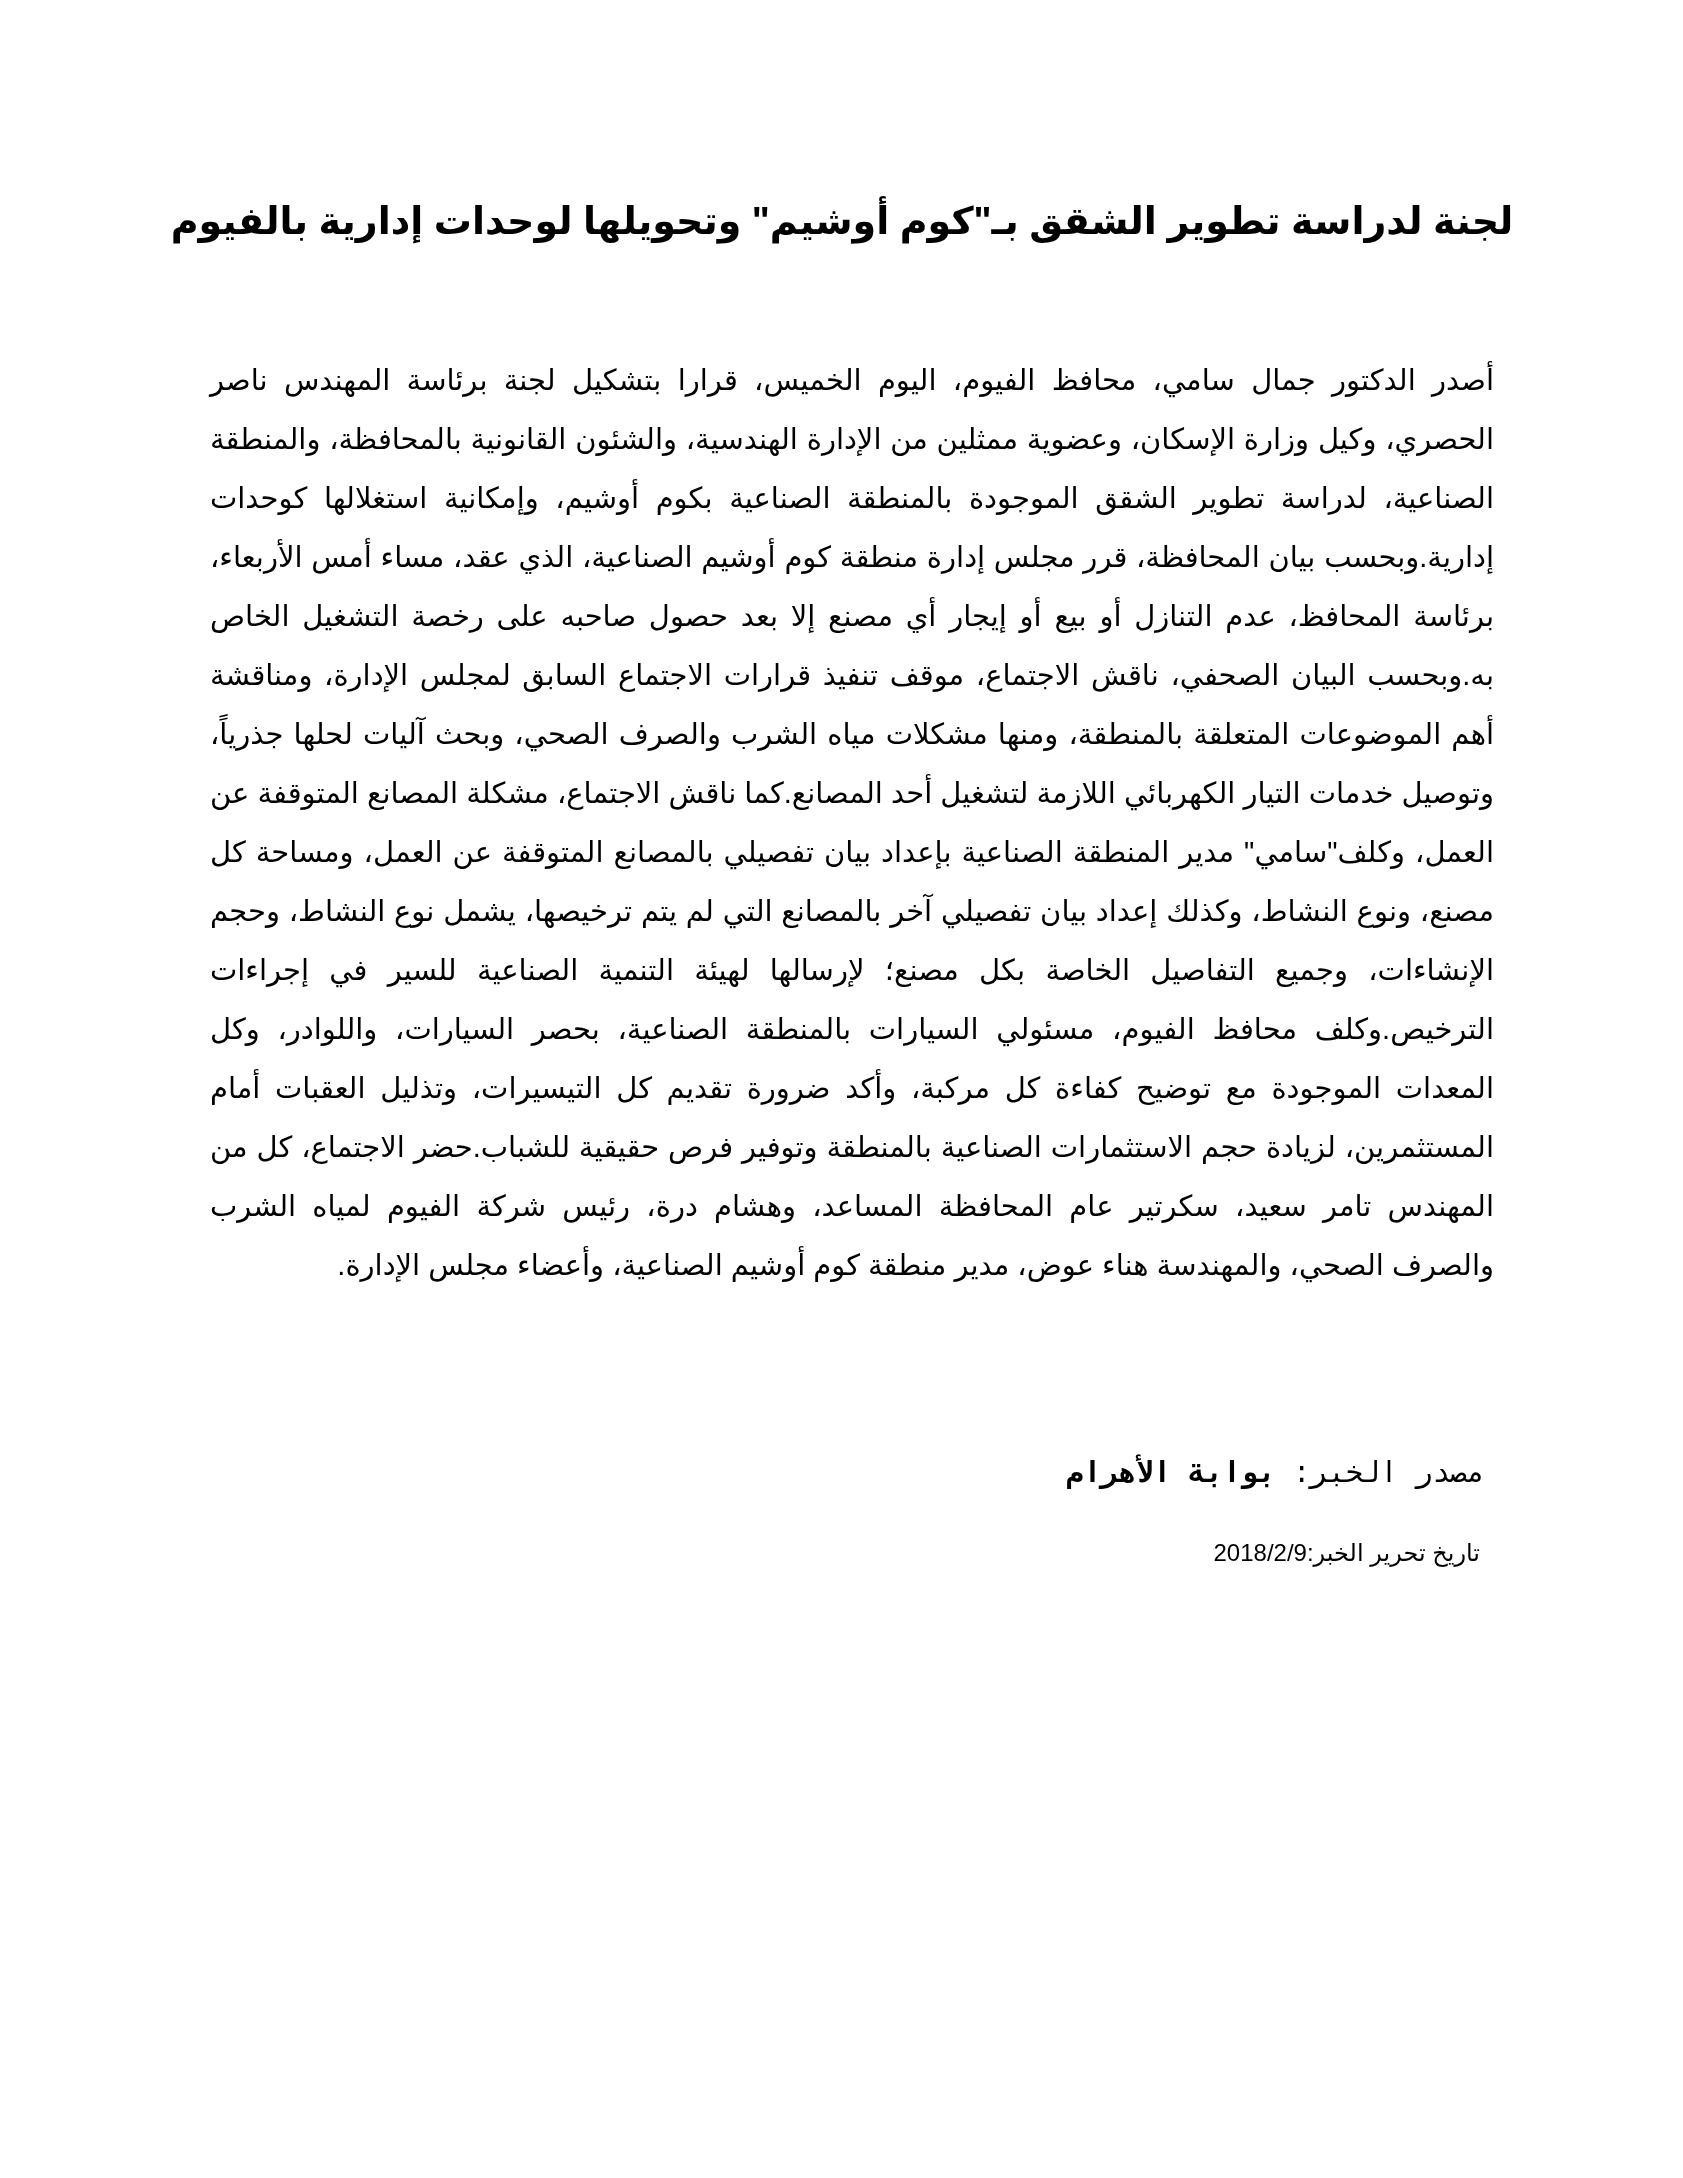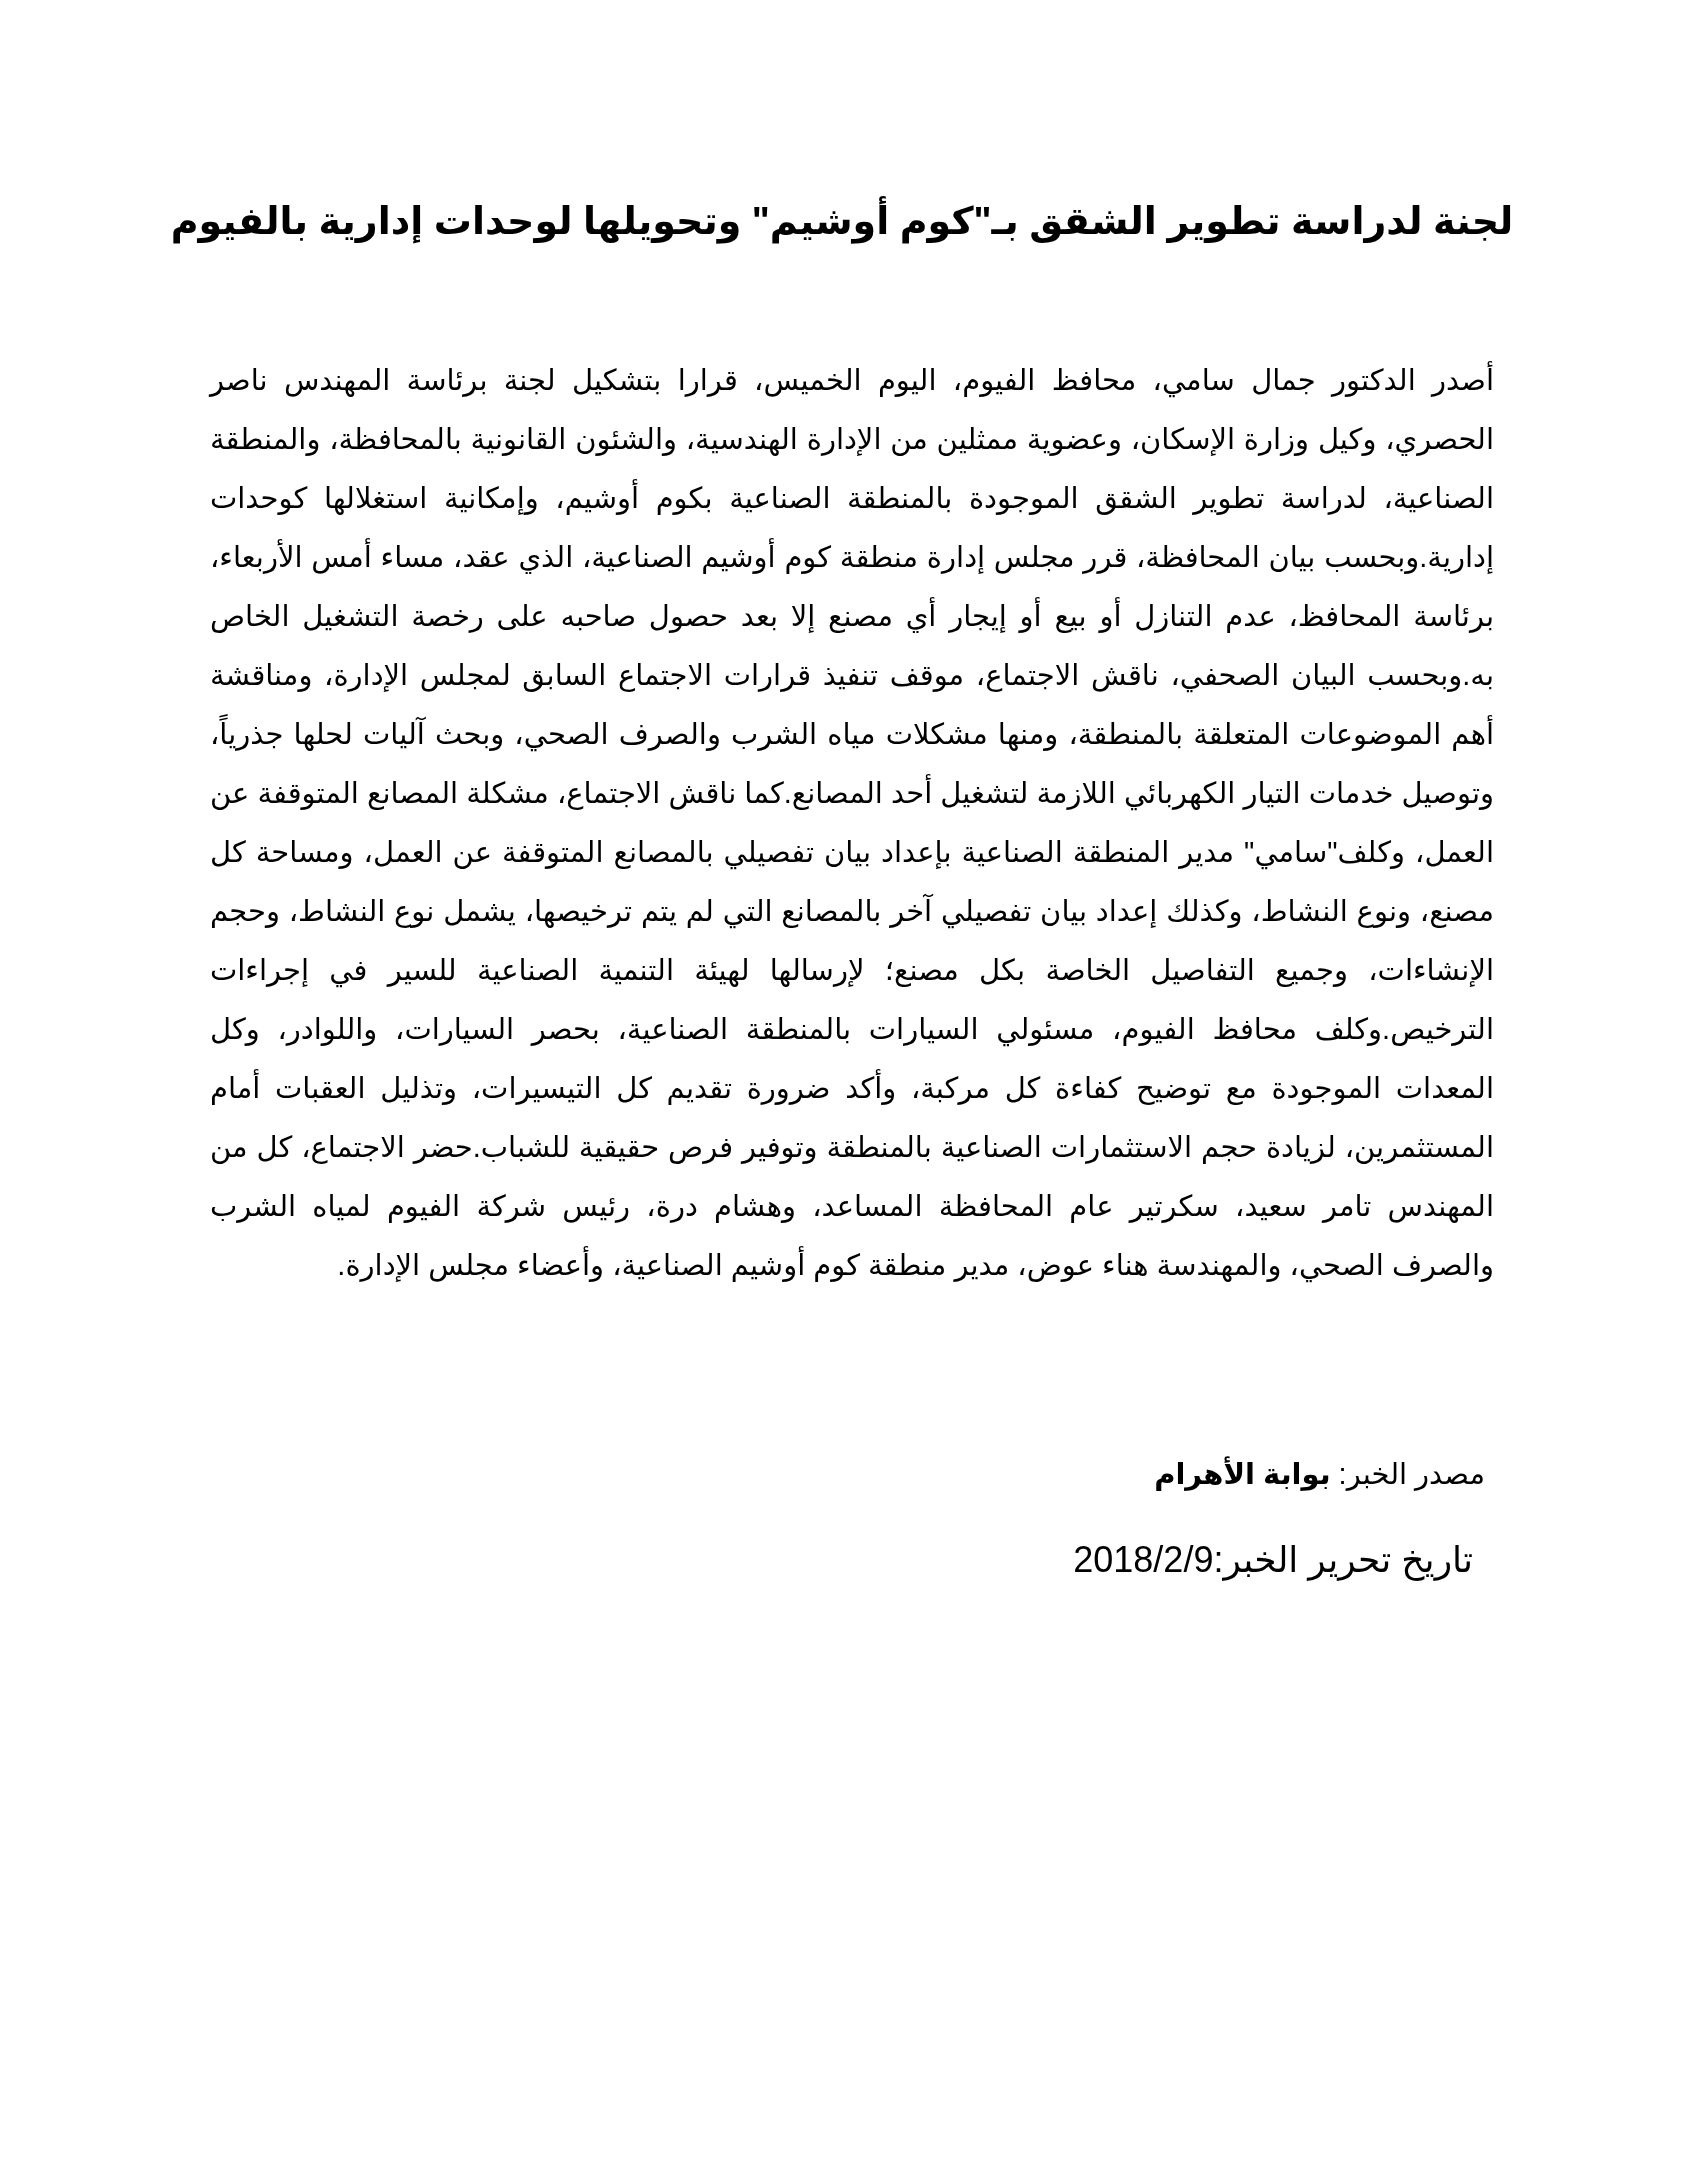--- a/index.html
+++ b/index.html
@@ -50,31 +50,32 @@
     .source {
       position: absolute;
       right: 198px;
       top: 1447px;
       direction: rtl;
       text-align: right;
       font-size: 29px;
       line-height: 55px;
       margin: 0;
       white-space: nowrap;
+      font-family: Liberation Mono, monospace;
     }
     .source .src-value { font-weight: bold; }
     .date {
       position: absolute;
       right: 198px;
       top: 1520px;
       direction: rtl;
       text-align: center;
-      font-size: 36px;
+      font-size: 24px;
       line-height: 55px;
-      margin: 12px;
+      margin: 5px;
       white-space: nowrap;
     }
     .date .date-value {
       direction: ltr;
       unicode-bidi: embed;
     }
   </style>
 </head>
 <body>
 

